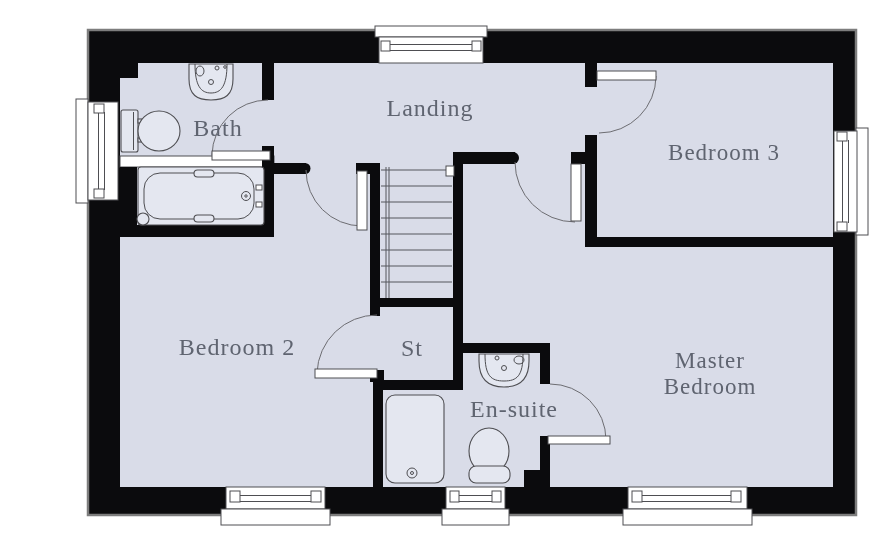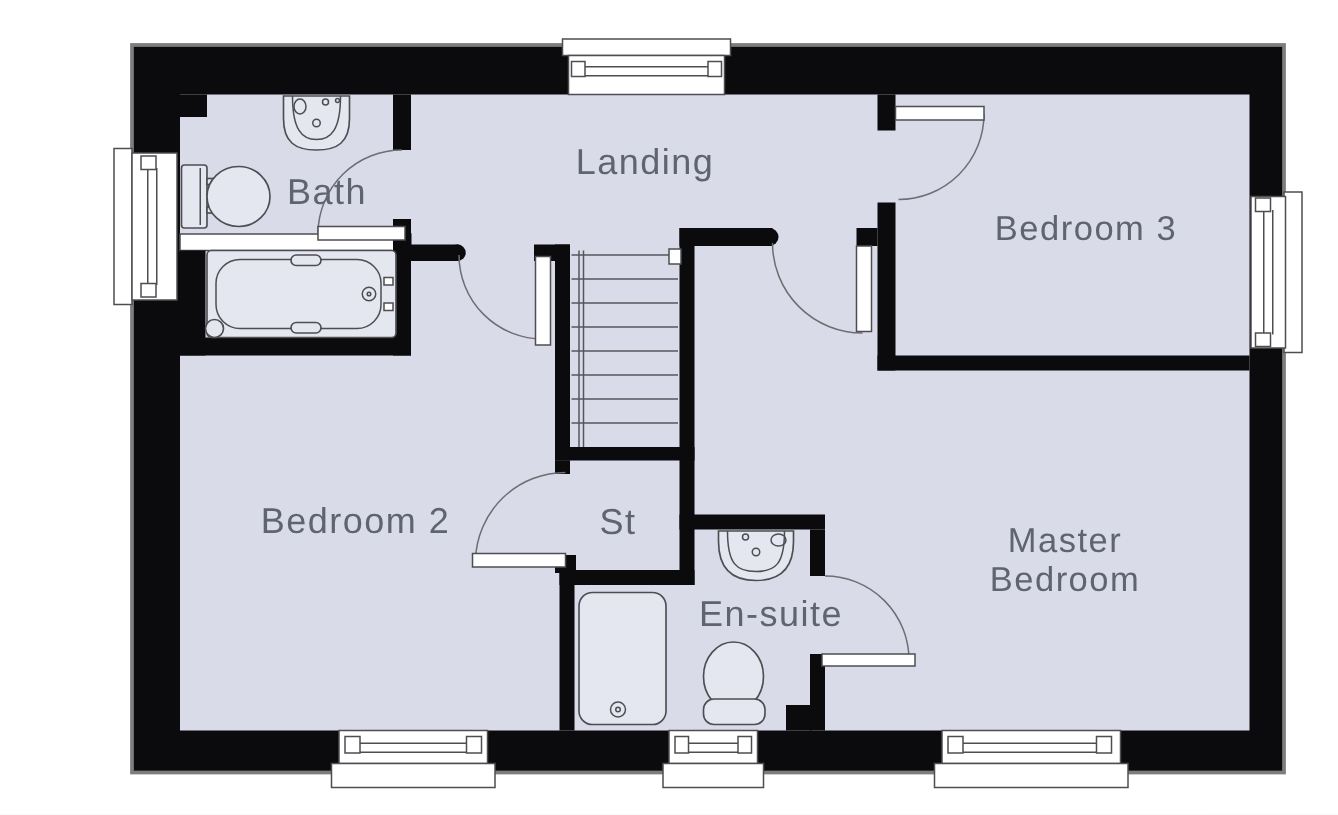--- a/index.html
+++ b/index.html
@@ -1,16 +1,16 @@
 <!DOCTYPE html>
 <html style="--background: #ffffff; --floor: #d9dce8; --wall: #0b0b0d; --label: #5f6470; --line: #4e4e52; --fixture: #e4e7f0; --outline: #7d7d7d;"><head>
 <meta charset="utf-8">
 <style>
   html,body{margin:0;padding:0;background:#fff;}
-  .stage{position:relative;width:808px;height:543px;background:var(--background,#fff);font-family:Liberation Sans, sans-serif;}
+  .stage{position:relative;width:808px;height:543px;background:var(--background,#fff);font-family:Liberation Serif, serif;}
   svg{display:block}
   .wall{fill:var(--wall,#0b0b0d);stroke:none}
   .outer{fill:var(--wall,#0b0b0d);stroke:var(--outline,#7d7d7d);stroke-width:2.5}
   .floor{fill:var(--floor,#d9dce8)}
   .band{fill:#ffffff;stroke:var(--line,#4e4e52);stroke-width:1}
   .win{fill:#ffffff;stroke:var(--line,#4e4e52);stroke-width:1}
   .door{fill:#ffffff;stroke:var(--line,#4e4e52);stroke-width:1}
   .arc{fill:none;stroke:#6d6d72;stroke-width:1}
   .fixture{fill:var(--fixture,#e4e7f0);stroke:var(--line,#4e4e52);stroke-width:1.1}
   .fline{fill:none;stroke:var(--line,#4e4e52);stroke-width:1}

